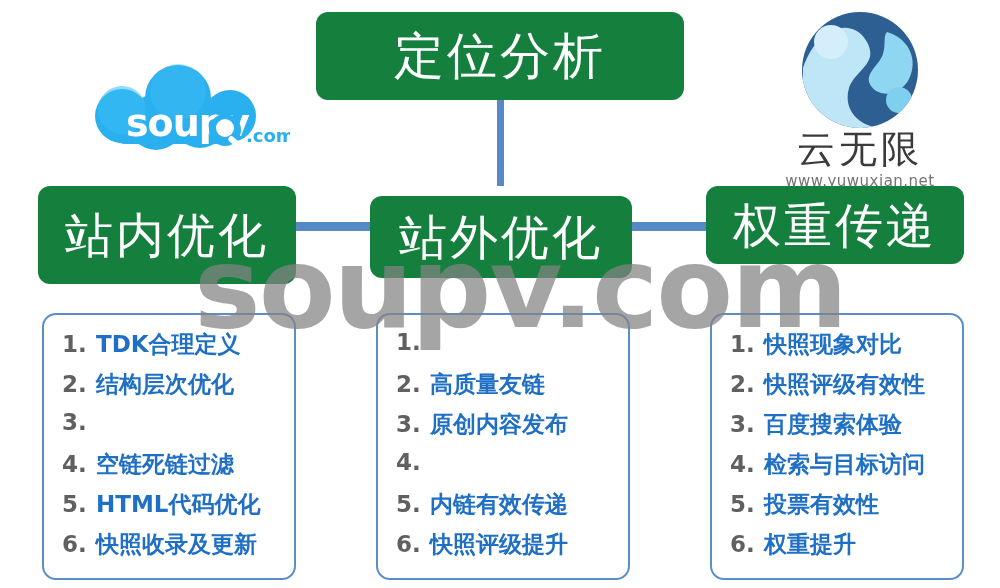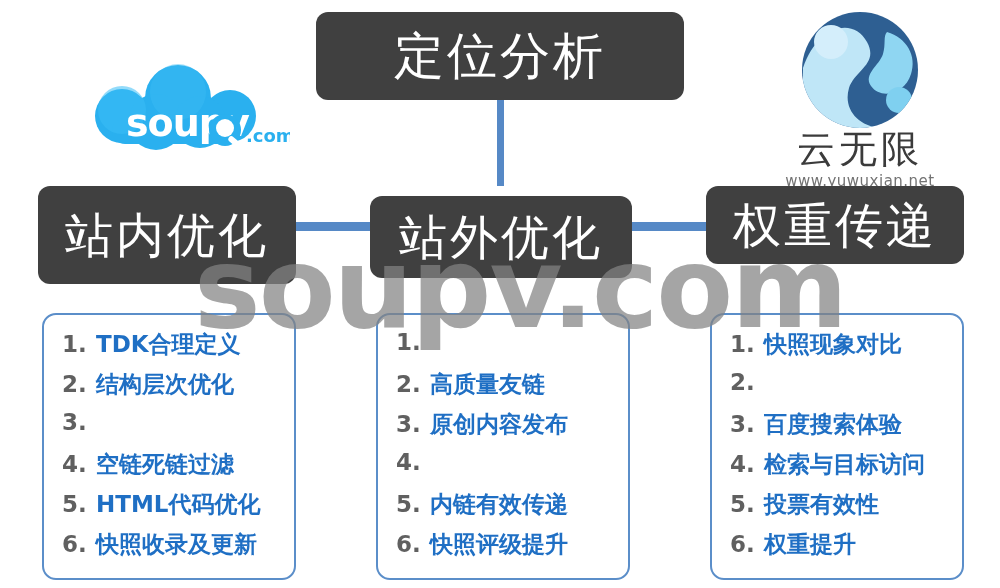--- a/index.html
+++ b/index.html
@@ -28,21 +28,21 @@
   }
 
   
   .conn{position:absolute;background:#5689c6;}
   #conn-vert-top{left:497px;top:96px;width:7px;height:90px;}
   #conn-horiz{left:150px;top:222px;width:700px;height:9px;}
 
   
   .bluebox{
     position:absolute;
-    background:#404040;
+    background:#15803d;
     border-radius:12px;
     color:#ffffff;
     display:flex;align-items:center;justify-content:center;
     text-align:center;
     box-sizing:border-box;
     z-index:3;
   }
   .bluebox span{
     font-family:"DejaVu Sans","Liberation Sans",sans-serif;
     font-weight:300;
@@ -220,20 +220,21 @@
       </div>
   </div>
 
   <div class="listbox" id="list-r">
     <div class="litem">
         <span class="num">1.</span>
         <span class="txt">快照现象对比</span>
       </div>
     <div class="litem">
         <span class="num">2.</span>
+        <span class="txt">快照评级有效性</span>
       </div>
     <div class="litem">
         <span class="num">3.</span>
         <span class="txt">百度搜索体验</span>
       </div>
     <div class="litem">
         <span class="num">4.</span>
         <span class="txt">检索与目标访问</span>
       </div>
     <div class="litem">

